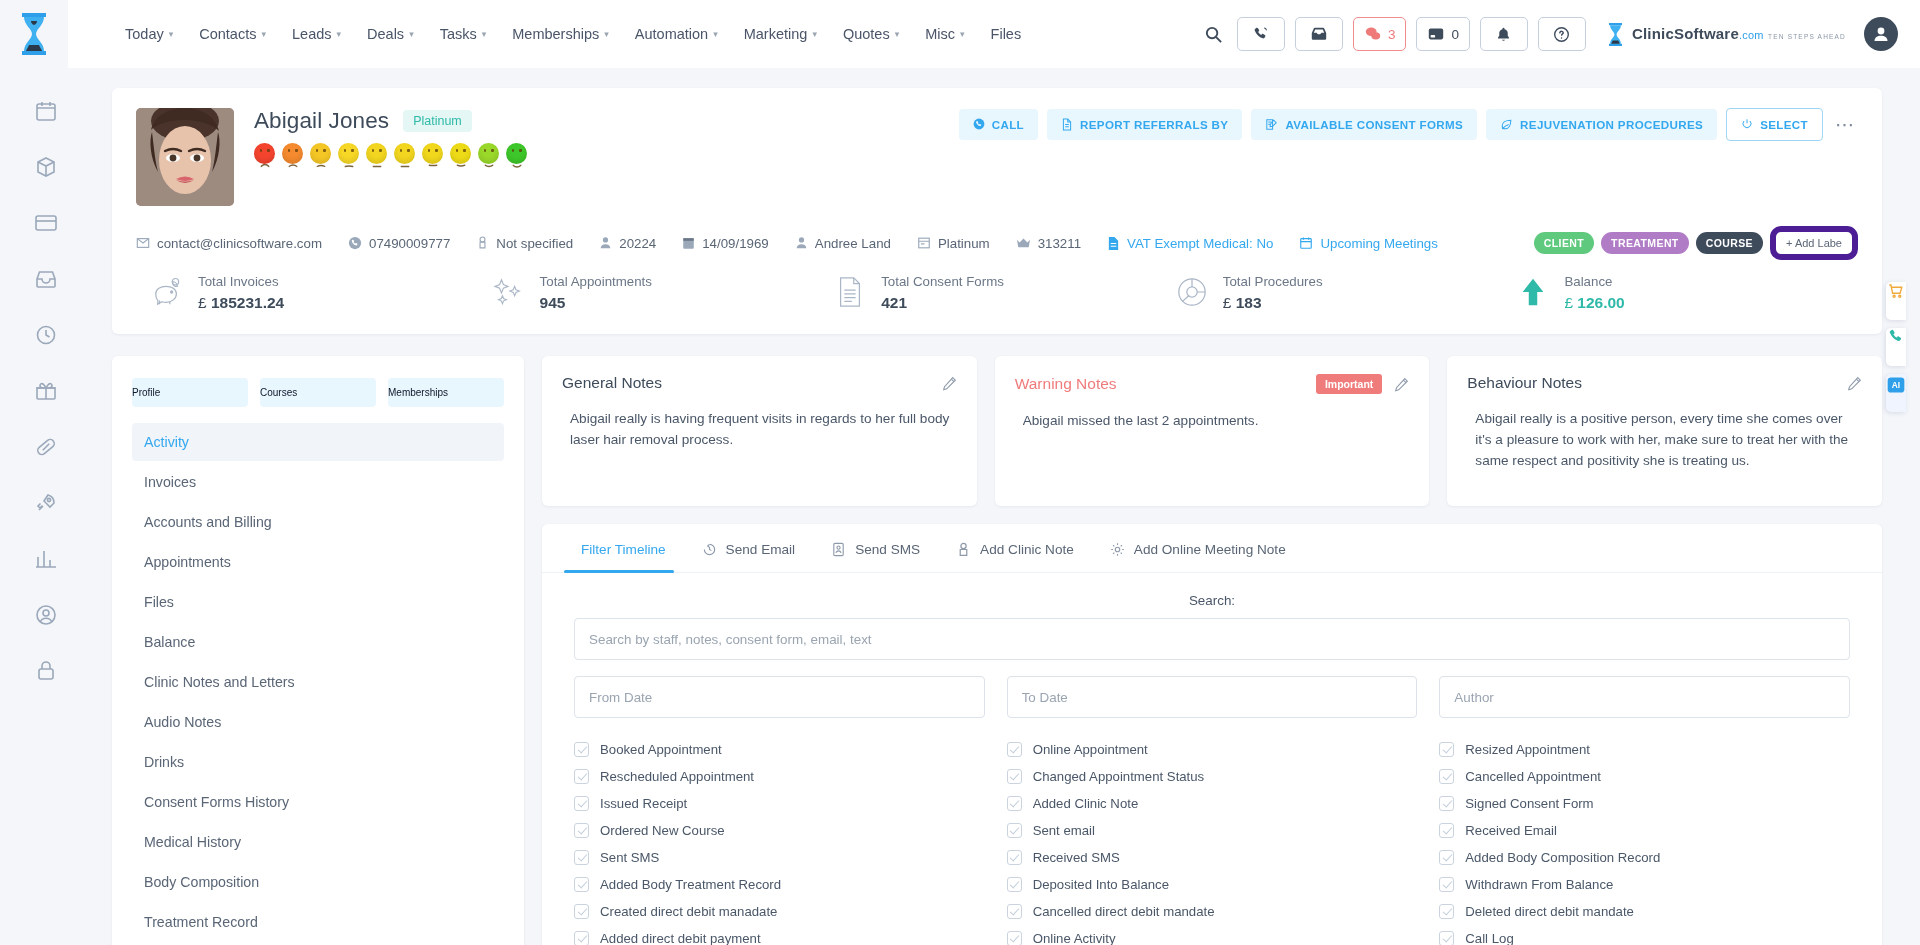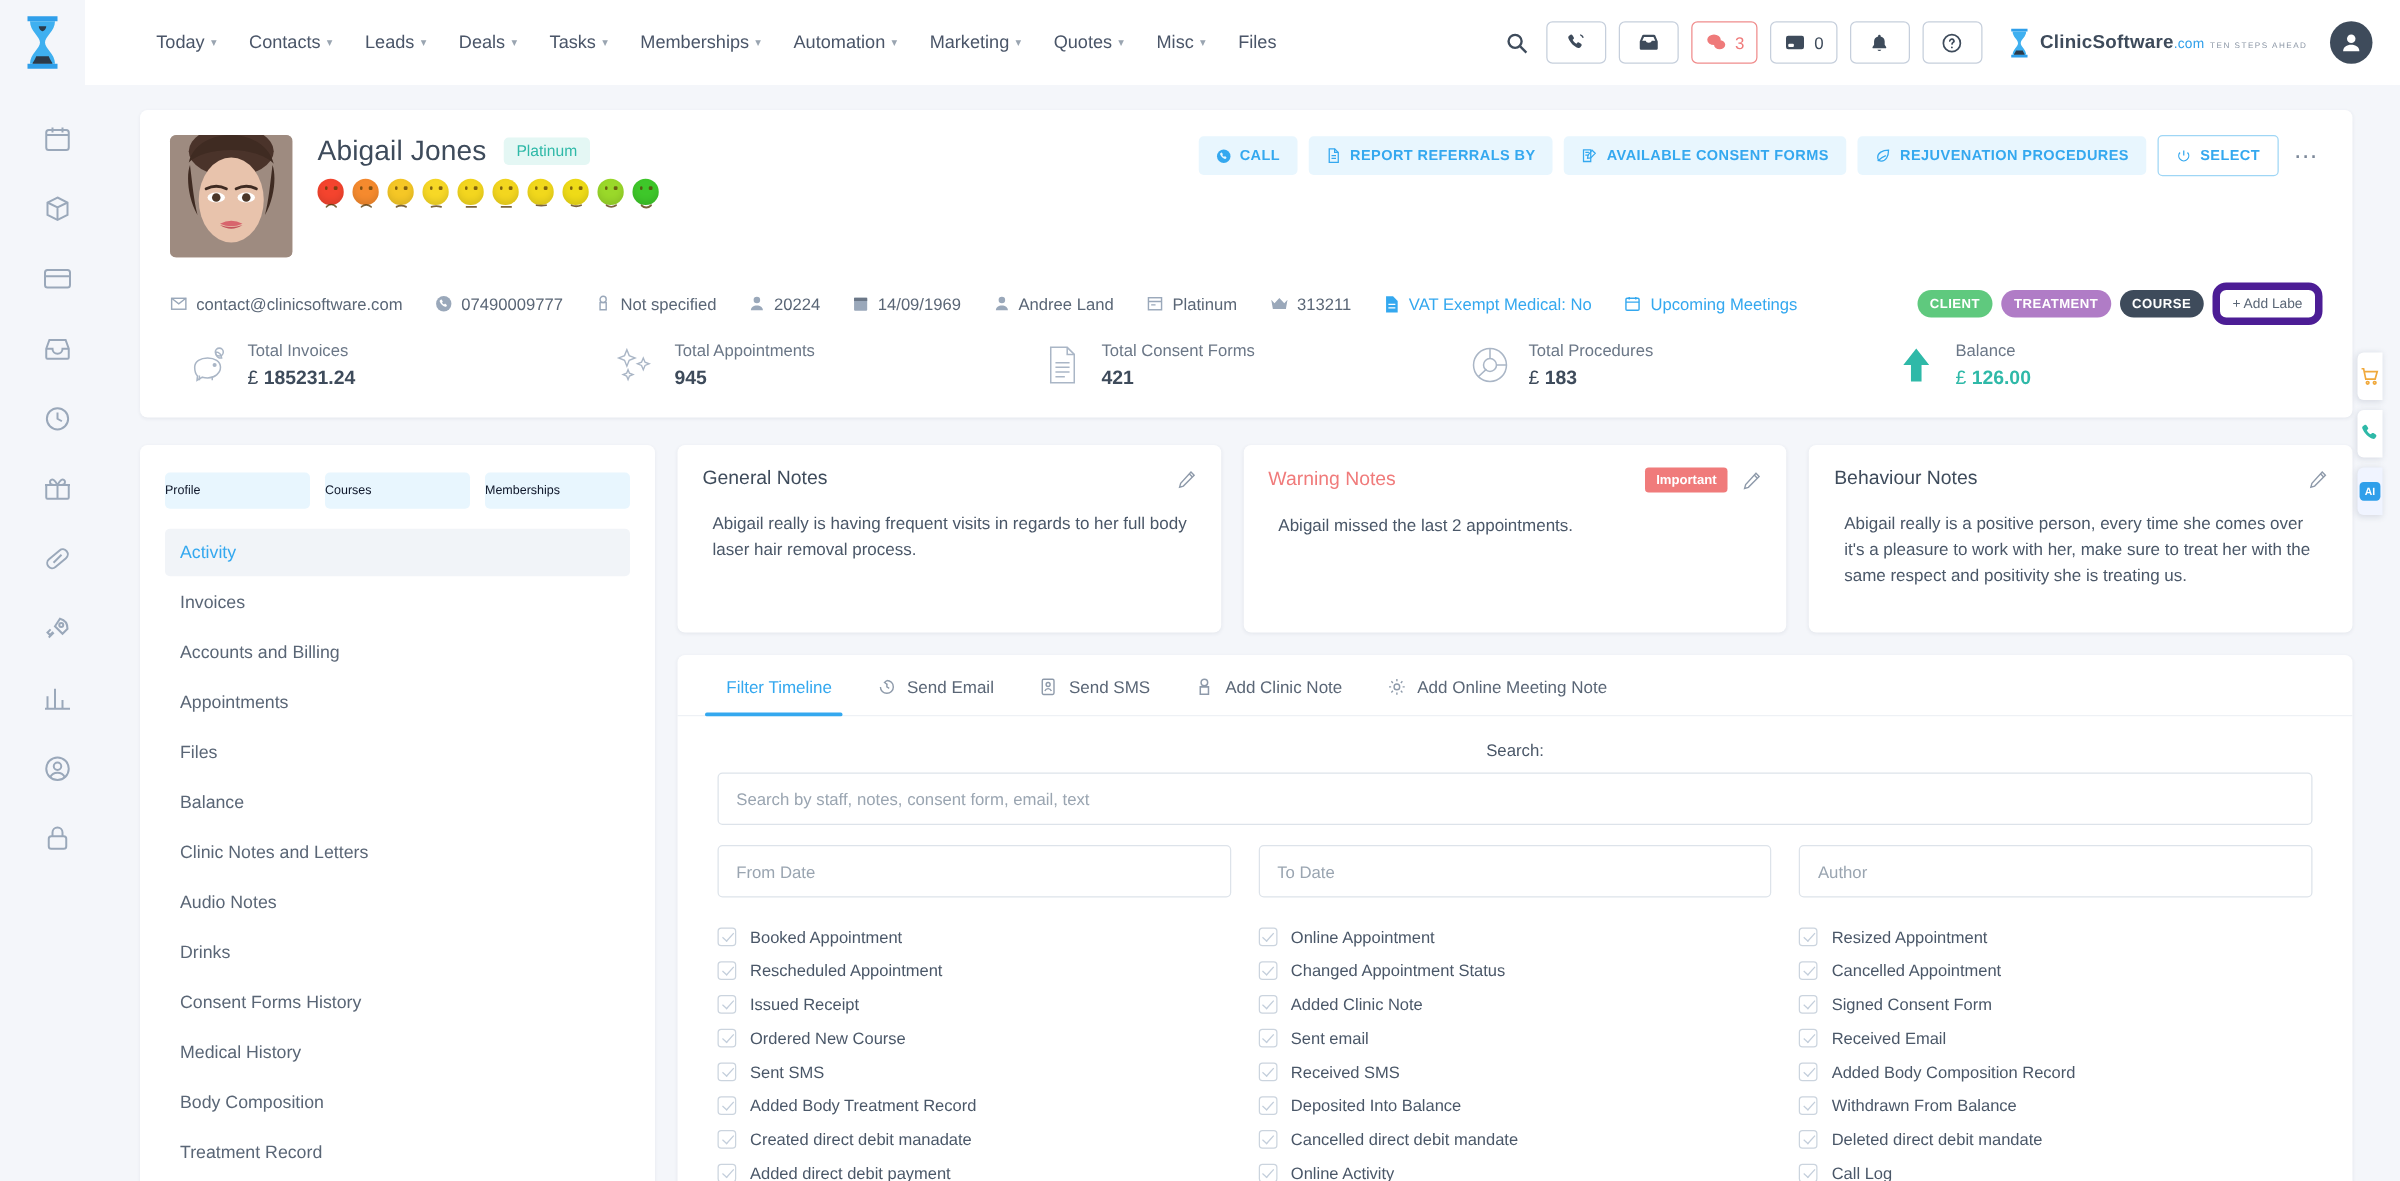--- a/index.html
+++ b/index.html
@@ -77,21 +77,21 @@
   }
 
   
   .rightrail {
     position: absolute; right: 0; top: 282px; width: 34px; z-index: 35;
     display: flex; flex-direction: column; gap: 8px;
   }
   .rf-btn {
     width: 20px; height: 38px; background: #fff; border-radius: 5px 0 0 5px;
     box-shadow: -1px 1px 5px rgba(40,60,90,.14);
-    display:flex; align-items:center; justify-content:center; cursor: pointer;
+    display:flex; justify-content:center; cursor: pointer;
   }
   .rf-btn.ai { background: #f0f4ff; }
 
   
   .content { position: absolute; top: 68px; left: 92px; right: 0; bottom: 0; overflow: hidden; }
 
   .card {
     background: #ffffff; border-radius: 6px;
     box-shadow: 0 1px 3px rgba(40,60,90,.07);
   }
@@ -148,21 +148,21 @@
   }
   .tag.add {
     background: #fff; color: #5a6676; border: 6px solid #4c1d95; font-weight: 400;
     letter-spacing: 0; font-size: 11px;
   }
 
   .actions { position: absolute; top: 20px; right: 24px; display: flex; align-items: center; gap: 9px; }
   .act-btn {
     background: #e8f6fe; color: #34a8ef; font-size: 11.6px; font-weight: 700;
     letter-spacing: .35px; padding: 9px 14px; border-radius: 4px;
-    display: flex; align-items: flex-end; gap: 7px; cursor: pointer; white-space: nowrap;
+    display: flex; align-items: flex-start; gap: 7px; cursor: pointer; white-space: nowrap;
   }
   .act-btn.outline { background: #fff; border: 1px solid #9fd6f5; }
   .dots { color: #7c8899; font-size: 19px; cursor: pointer; padding: 0 3px; letter-spacing:1px;}
 
   
   .stats { display: flex; align-items: center; margin-top: 12px; padding-left: 14px; }
   .stat { display: flex; align-items: center; gap: 14px; flex: 1 1 0; }
   .stat .si { width: 34px; height: 34px; color: #aab6c6; display:flex;align-items:center;justify-content:center;}
   .stat .sl { font-size: 13.3px; color: #6b7787; }
   .stat .sv { font-size: 15.5px; color: #3e4b5b; font-weight: 700; margin-top: 4px; }

